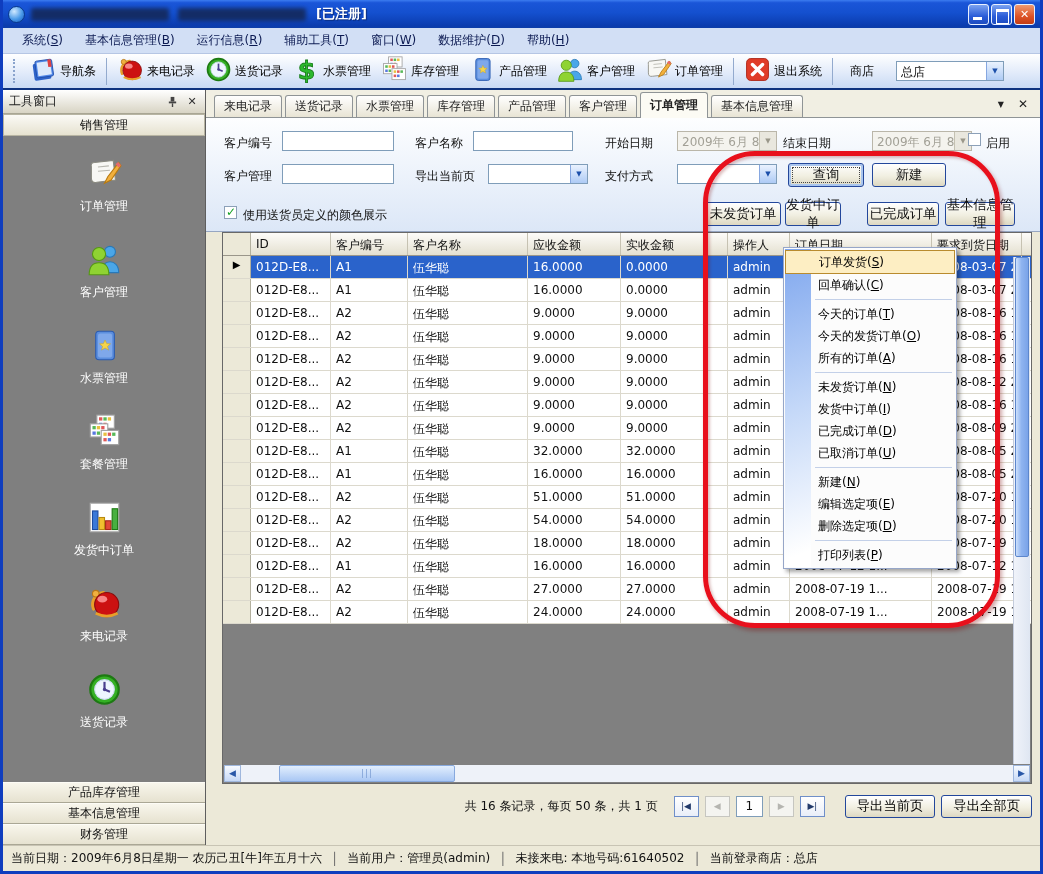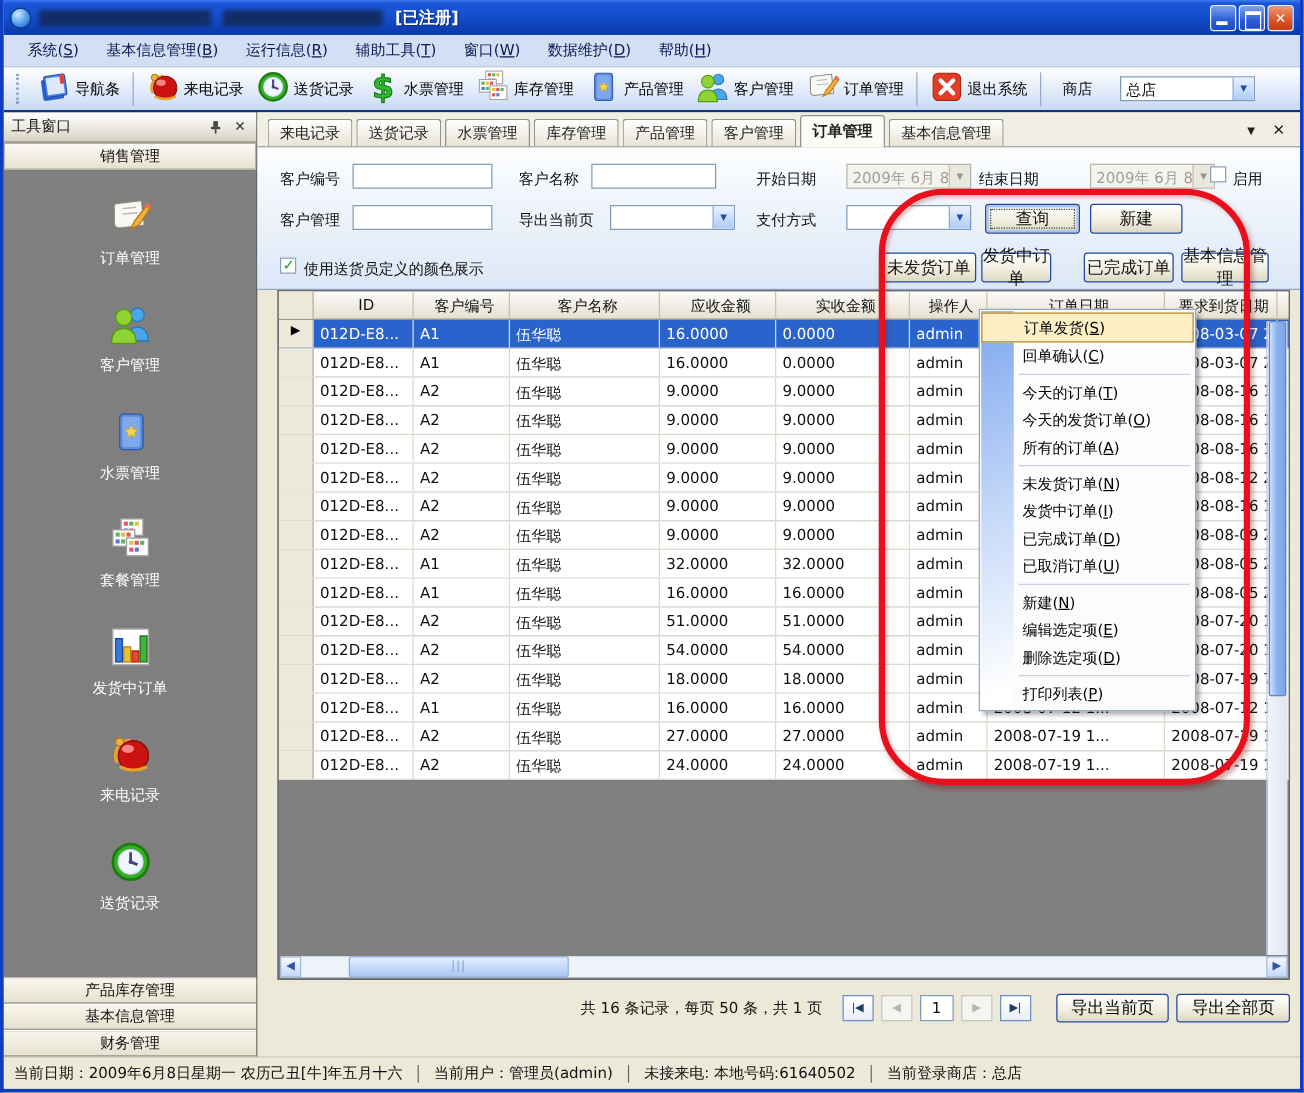--- a/index.html
+++ b/index.html
@@ -77,21 +77,21 @@
 .cb { position:absolute; width:13px; height:13px; background:#fff; border:1px solid #8ca0b8; }
 .cb.checked::after { content:"✓"; color:#14a024; font-weight:bold; font-size:12px; position:absolute; left:1px; top:-2px; }
 .xpbtn { position:absolute; height:24px; border:1px solid #23479b; border-radius:3px;
   background:linear-gradient(#ffffff,#f1efe1 55%,#ddd8c2); display:flex; align-items:center; justify-content:center; color:#111; }
 .xpbtn.focused { box-shadow:inset 0 0 0 2px #aac6ee; }
 .xpbtn.focused::after { content:""; position:absolute; inset:3px; border:1px dotted #444; }
 
 
 .grid { position:absolute; left:16px; top:142px; width:810px; height:552px; background:#808080; border:1px solid #686868; overflow:hidden; }
 .ghead { display:flex; height:23px; background:linear-gradient(#fdfcf9,#e4e0d0); border-bottom:1px solid #9a968a; }
-.gh { border-right:1px solid #c6c2b2; padding:4px 0 4px 5px; white-space:nowrap; overflow:hidden; flex:0 0 auto;text-align:center; }
+.gh { border-right:1px solid #c6c2b2; padding:4px 0 4px 5px; white-space:nowrap; overflow:hidden; flex:0 0 auto; }
 .grow { display:flex; height:23px; background:#fff; border-bottom:1px solid #dcd9cd; }
 .gc { border-right:1px solid #dcd9cd; padding:4px 0 0 5px; white-space:nowrap; overflow:hidden; flex:0 0 auto; }
 .gsel { width:28px; background:#ece9d8; border-right:1px solid #b3b09e; color:#000; text-align:center; padding:3px 0 0 0; font-size:10px; flex:0 0 auto;}
 .grow.selected { background:#2a63cb; color:#fff; }
 .vscroll { position:absolute; top:24px; right:1px; width:17px; bottom:19px; background:linear-gradient(90deg,#f0f3fa,#dfe6f2); border-left:1px solid #c3cbdc; }
 .vthumb { position:absolute; top:0; left:1px; right:1px; height:300px; border:1px solid #5c86cc; border-radius:2px;
   background:linear-gradient(90deg,#cde0fc,#8fb4f0 45%,#7aa3e8); }
 .hscroll { position:absolute; left:1px; right:1px; bottom:1px; height:17px; background:#eef2f9; }
 .harrow { position:absolute; top:0; width:17px; height:17px; background:linear-gradient(#f6f9fe,#c7d9f6); border:1px solid #9fb7dd;
   color:#2a58a8; font-size:9px; text-align:center; line-height:15px; }

